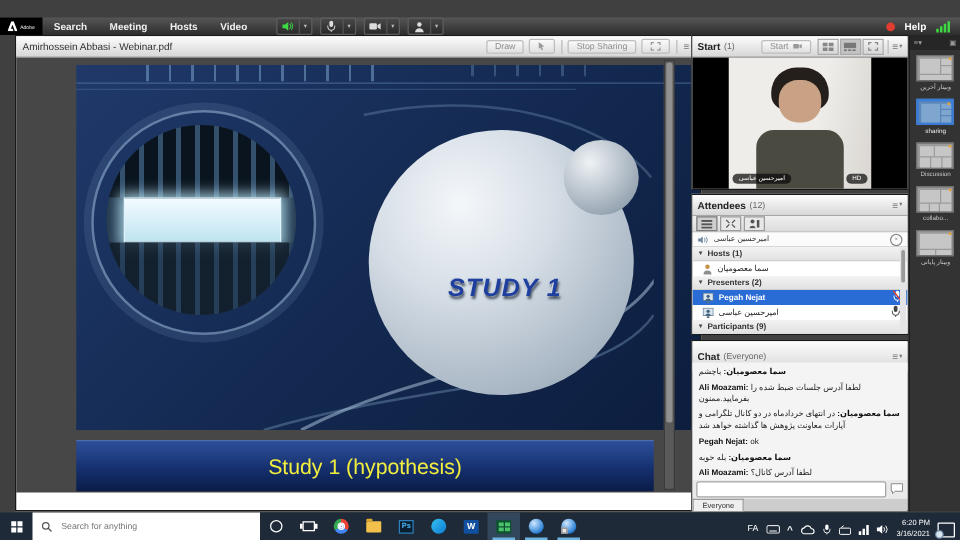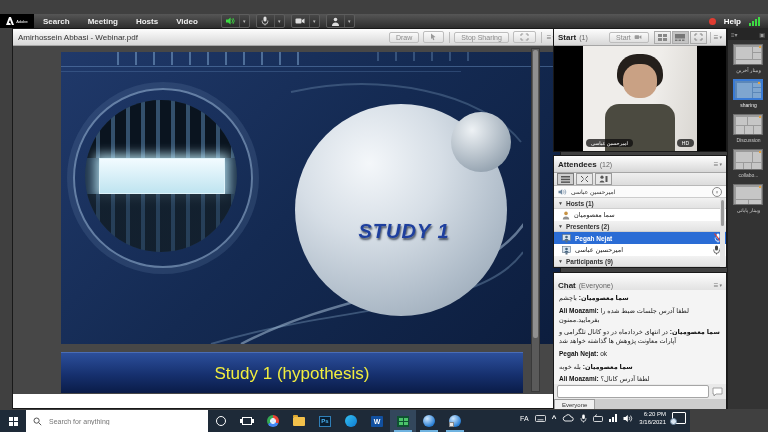--- a/index.html
+++ b/index.html
@@ -80,21 +80,21 @@
   
   .layouts{left:727px;top:28px;width:41px;height:381px;background:#333;border-left:1px solid #1c1c1c;box-sizing:border-box;}
   .lay-header{height:12px;background:#262626;display:flex;align-items:center;justify-content:space-between;padding:0 3px;color:#999;font-size:6px;}
   .thumb{position:absolute;left:5px;width:30px;height:21px;background:#9b9b9b;border:1px solid #6e6e6e;box-sizing:border-box;}
   .thumb .pnl{position:absolute;background:#c6c6c6;}
   .thumb .dot{position:absolute;right:1px;top:1px;width:2px;height:2px;background:#e8a33d;}
   .thumb.selected{border:2px solid #3a7bd5;background:#5b87b8;}
   .thumb.selected .pnl{background:#7fa6cf;}
   .lay-label{position:absolute;left:0;width:41px;text-align:center;font-size:5px;color:#c9c9c9;}
   
-  .taskbar{left:0;top:410px;width:690px;height:22px;background:#1e2a38;display:flex;align-items:flex-start;}
+  .taskbar{left:0;top:410px;width:768px;height:22px;background:#1e2a38;display:flex;align-items:flex-end;}
   .start-grid{display:grid;grid-template-columns:4px 4px;grid-template-rows:4px 4px;gap:1px;}
   .start-grid i{background:#fff;display:block;}
   .searchbox{width:182px;height:22px;background:#fff;display:flex;align-items:center;gap:5px;padding:0 7px;box-sizing:border-box;}
   .searchbox input{border:none;outline:none;font-size:7px;color:#444;width:130px;font-family:inherit;}
   .tb-app{width:26px;height:22px;display:flex;align-items:center;justify-content:center;position:relative;}
   .tb-app.open::after{content:"";position:absolute;left:4px;bottom:0;width:18px;height:2px;background:#6fb3e0;}
   .tb-app.active-app{background:#33475c;}
   .chrome-icon{width:12px;height:12px;border-radius:50%;background:conic-gradient(#ea4335 0 33%,#4285f4 33% 66%,#34a853 66% 100%);position:relative;}
   .chrome-icon::after{content:"";position:absolute;left:3px;top:3px;width:6px;height:6px;border-radius:50%;background:#fff;box-shadow:inset 0 0 0 1.5px #fff;border:1px solid #fff;box-sizing:border-box;background:#4285f4;}
   .edge-icon{width:12px;height:12px;border-radius:50%;background:linear-gradient(135deg,#35c1f1,#0d7bd4);}

